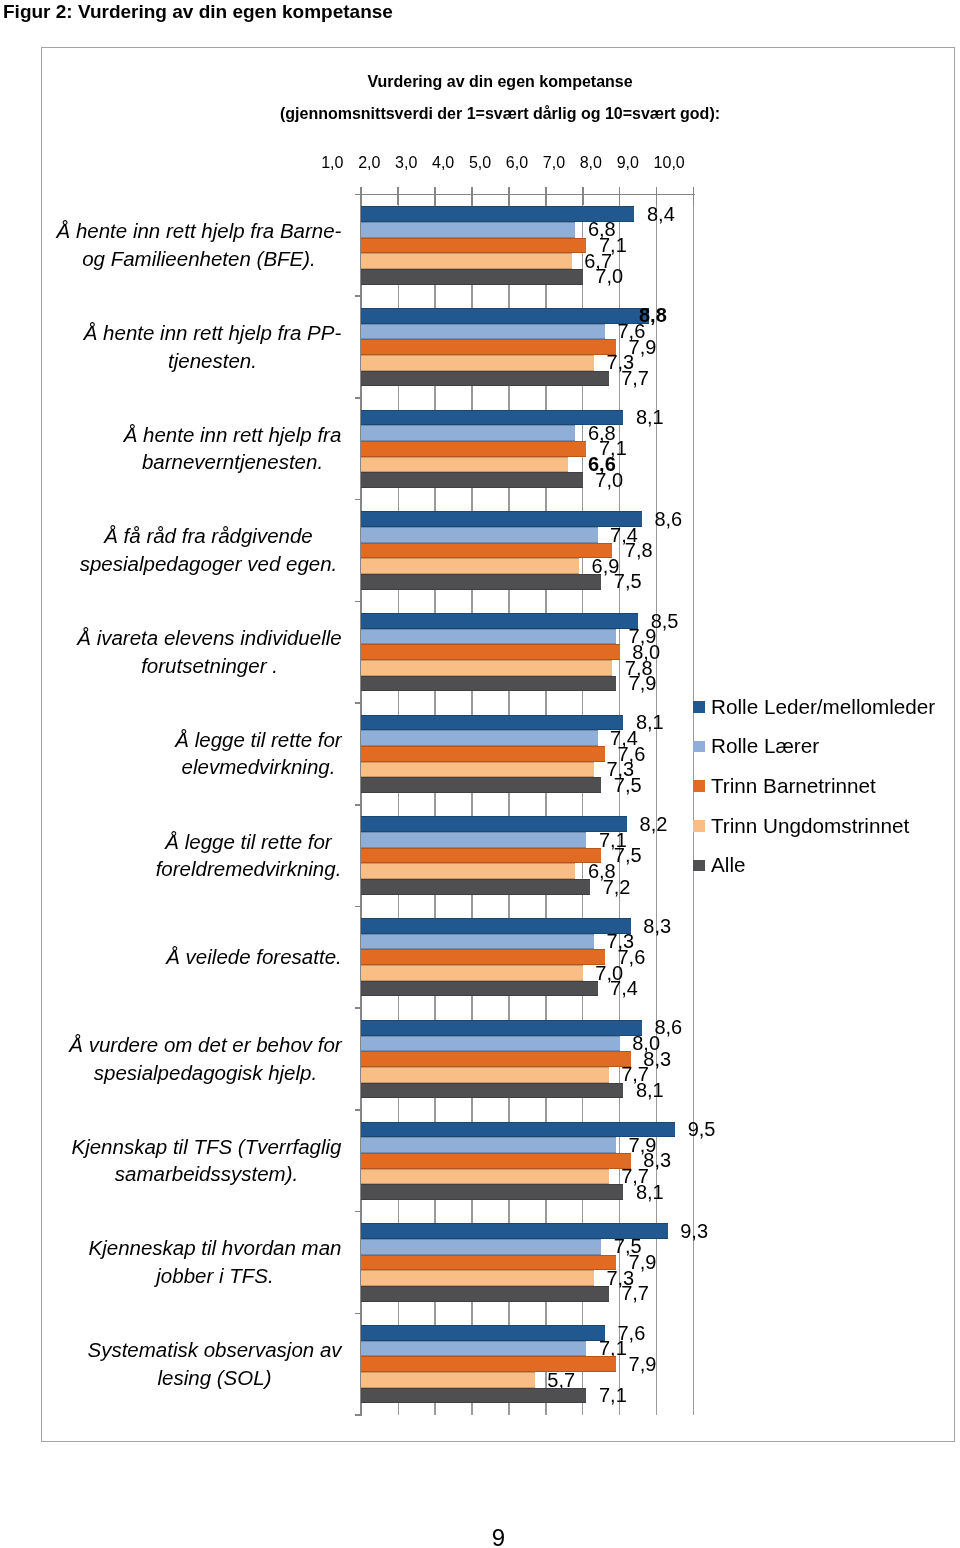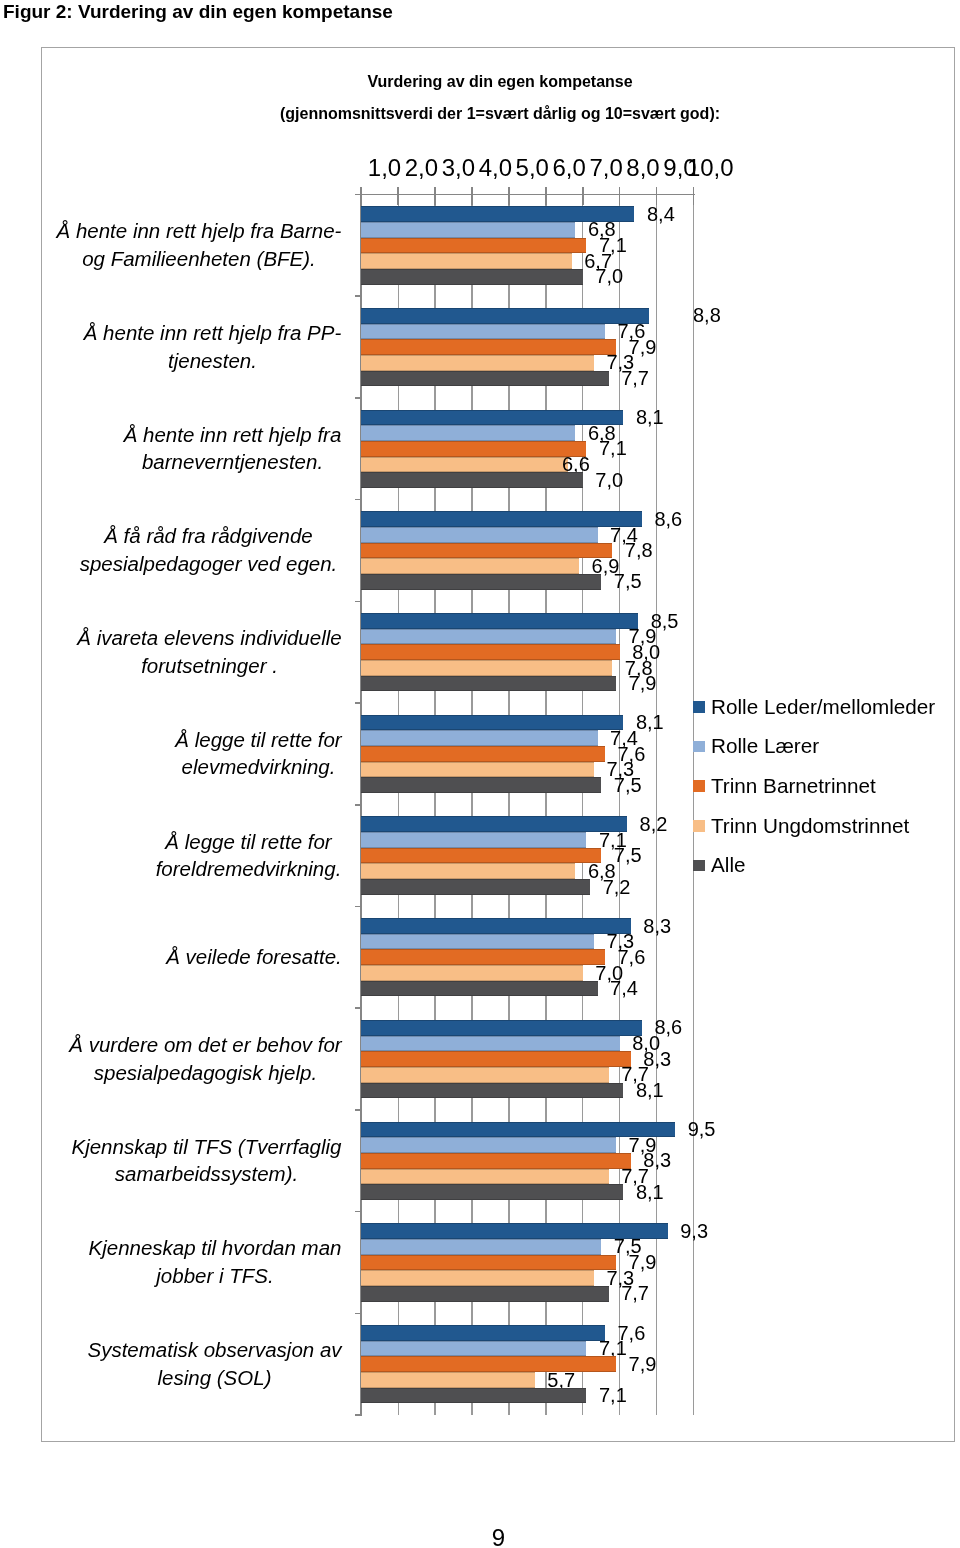--- a/index.html
+++ b/index.html
@@ -6,21 +6,21 @@
   html,body{margin:0;padding:0;}
   body{width:960px;height:1548px;background:#ffffff;font-family:"Liberation Sans",sans-serif;color:#000;position:relative;overflow:hidden;
        -webkit-font-smoothing:antialiased;}
   .page{position:absolute;left:0;top:0;width:960px;height:1548px;}
   #fig-caption{position:absolute;left:3px;top:0.5px;font-size:19px;font-weight:bold;white-space:nowrap;}
   #chart-frame{position:absolute;left:41px;top:47px;width:914px;height:1395px;border:1.2px solid #a4a4a4;box-sizing:border-box;background:#fff;}
   #chart-title{position:absolute;left:100px;top:66px;width:800px;text-align:center;font-size:16px;font-weight:bold;line-height:32px;}
   #page-number{position:absolute;left:0;top:1523.8px;width:960px;padding-left:37px;box-sizing:border-box;text-align:center;font-size:24px;}
   #plot{position:absolute;left:0;top:0;width:960px;height:1548px;}
   #plot,#chart-title,#fig-caption,#page-number{transform:translateZ(0);}
-  .tick-label{position:absolute;font-size:24px;text-align:right;white-space:nowrap;}
+  .tick-label{position:absolute;font-size:16px;text-align:left;white-space:nowrap;}
   .cat-label{position:absolute;font-size:20.5px;text-align:center;line-height:27.5px;display:flex;align-items:center;justify-content:flex-end;}
   .cat-label span{display:inline-block;font-style:italic;}
   .bar{position:absolute;}
   .bar-value{position:absolute;font-size:20px;white-space:nowrap;}
   .gridline{position:absolute;width:1.3px;background:#9a9a9a;}
   .axis-line{position:absolute;background:#868686;}
   .tickmark{position:absolute;background:#868686;}
   .legend-swatch{position:absolute;}
   .legend-text{position:absolute;font-size:20.7px;white-space:nowrap;}
 </style>
@@ -79,41 +79,41 @@
       <div class="bar-value" style="left: 598.993px; top: 234.054px;">7,1</div>
       <div class="bar" style="left: 361.2px; top: 253.184px; width: 210.52px; height: 15.66px; background: rgb(248, 190, 134); border-top: 0.9px solid rgb(198, 152, 107); border-bottom: 0.9px solid rgb(198, 152, 107); box-sizing: border-box;"></div>
       <div class="bar-value" style="left: 584.22px; top: 249.714px;">6,7</div>
       <div class="bar" style="left: 361.2px; top: 268.844px; width: 221.6px; height: 15.66px; background: rgb(79, 79, 81); border-top: 0.9px solid rgb(63, 63, 65); border-bottom: 0.9px solid rgb(63, 63, 65); box-sizing: border-box;"></div>
       <div class="bar-value" style="left: 595.3px; top: 265.374px;">7,0</div>
       <div class="cat-label" style="left: 46px; width: 296px; top: 295.708px; height: 101.708px;">
         <span style="width: 259px;">Å hente inn rett hjelp fra PP-tjenesten.</span>
       </div>
       <div class="tickmark" style="left: 355.2px; top: 295.458px; width: 7px; height: 1.5px;"></div>
       <div class="bar" style="left: 361.2px; top: 307.912px; width: 288.08px; height: 15.66px; background: rgb(33, 88, 143); border-top: 0.9px solid rgb(26, 70, 114); border-bottom: 0.9px solid rgb(26, 70, 114); box-sizing: border-box;"></div>
-      <div class="bar-value" style="left: 693px; top: 304.442px;">8,8</div>
+      <div class="bar-value" style="left: 639px; top: 304.442px; font-weight: bold;">8,8</div>
       <div class="bar" style="left: 361.2px; top: 323.572px; width: 243.76px; height: 15.66px; background: rgb(143, 175, 216); border-top: 0.9px solid rgb(114, 140, 173); border-bottom: 0.9px solid rgb(114, 140, 173); box-sizing: border-box;"></div>
       <div class="bar-value" style="left: 617.46px; top: 320.102px;">7,6</div>
       <div class="bar" style="left: 361.2px; top: 339.232px; width: 254.84px; height: 15.66px; background: rgb(226, 107, 35); border-top: 0.9px solid rgb(181, 86, 28); border-bottom: 0.9px solid rgb(181, 86, 28); box-sizing: border-box;"></div>
       <div class="bar-value" style="left: 628.54px; top: 335.762px;">7,9</div>
       <div class="bar" style="left: 361.2px; top: 354.892px; width: 232.68px; height: 15.66px; background: rgb(248, 190, 134); border-top: 0.9px solid rgb(198, 152, 107); border-bottom: 0.9px solid rgb(198, 152, 107); box-sizing: border-box;"></div>
       <div class="bar-value" style="left: 606.38px; top: 351.422px;">7,3</div>
       <div class="bar" style="left: 361.2px; top: 370.552px; width: 247.453px; height: 15.66px; background: rgb(79, 79, 81); border-top: 0.9px solid rgb(63, 63, 65); border-bottom: 0.9px solid rgb(63, 63, 65); box-sizing: border-box;"></div>
       <div class="bar-value" style="left: 621.153px; top: 367.082px;">7,7</div>
       <div class="cat-label" style="left: 46px; width: 296px; top: 397.417px; height: 101.708px;">
         <span style="width: 219px;">Å hente inn rett hjelp fra barneverntjenesten.</span>
       </div>
       <div class="tickmark" style="left: 355.2px; top: 397.167px; width: 7px; height: 1.5px;"></div>
       <div class="bar" style="left: 361.2px; top: 409.621px; width: 262.227px; height: 15.66px; background: rgb(33, 88, 143); border-top: 0.9px solid rgb(26, 70, 114); border-bottom: 0.9px solid rgb(26, 70, 114); box-sizing: border-box;"></div>
       <div class="bar-value" style="left: 635.927px; top: 406.151px;">8,1</div>
       <div class="bar" style="left: 361.2px; top: 425.281px; width: 214.213px; height: 15.66px; background: rgb(143, 175, 216); border-top: 0.9px solid rgb(114, 140, 173); border-bottom: 0.9px solid rgb(114, 140, 173); box-sizing: border-box;"></div>
       <div class="bar-value" style="left: 587.913px; top: 421.811px;">6,8</div>
       <div class="bar" style="left: 361.2px; top: 440.941px; width: 225.293px; height: 15.66px; background: rgb(226, 107, 35); border-top: 0.9px solid rgb(181, 86, 28); border-bottom: 0.9px solid rgb(181, 86, 28); box-sizing: border-box;"></div>
       <div class="bar-value" style="left: 598.993px; top: 437.471px;">7,1</div>
       <div class="bar" style="left: 361.2px; top: 456.601px; width: 206.827px; height: 15.66px; background: rgb(248, 190, 134); border-top: 0.9px solid rgb(198, 152, 107); border-bottom: 0.9px solid rgb(198, 152, 107); box-sizing: border-box;"></div>
-      <div class="bar-value" style="left: 562px; top: 453.131px;">6,6</div>
+      <div class="bar-value" style="left: 588px; top: 453.131px; font-weight: bold;">6,6</div>
       <div class="bar" style="left: 361.2px; top: 472.261px; width: 221.6px; height: 15.66px; background: rgb(79, 79, 81); border-top: 0.9px solid rgb(63, 63, 65); border-bottom: 0.9px solid rgb(63, 63, 65); box-sizing: border-box;"></div>
       <div class="bar-value" style="left: 595.3px; top: 468.791px;">7,0</div>
       <div class="cat-label" style="left: 46px; width: 296px; top: 499.125px; height: 101.708px;">
         <span style="width: 267px;">Å få råd fra rådgivende spesialpedagoger ved egen.</span>
       </div>
       <div class="tickmark" style="left: 355.2px; top: 498.875px; width: 7px; height: 1.5px;"></div>
       <div class="bar" style="left: 361.2px; top: 511.329px; width: 280.693px; height: 15.66px; background: rgb(33, 88, 143); border-top: 0.9px solid rgb(26, 70, 114); border-bottom: 0.9px solid rgb(26, 70, 114); box-sizing: border-box;"></div>
       <div class="bar-value" style="left: 654.393px; top: 507.859px;">8,6</div>
       <div class="bar" style="left: 361.2px; top: 526.989px; width: 236.373px; height: 15.66px; background: rgb(143, 175, 216); border-top: 0.9px solid rgb(114, 140, 173); border-bottom: 0.9px solid rgb(114, 140, 173); box-sizing: border-box;"></div>
       <div class="bar-value" style="left: 610.073px; top: 523.519px;">7,4</div>

